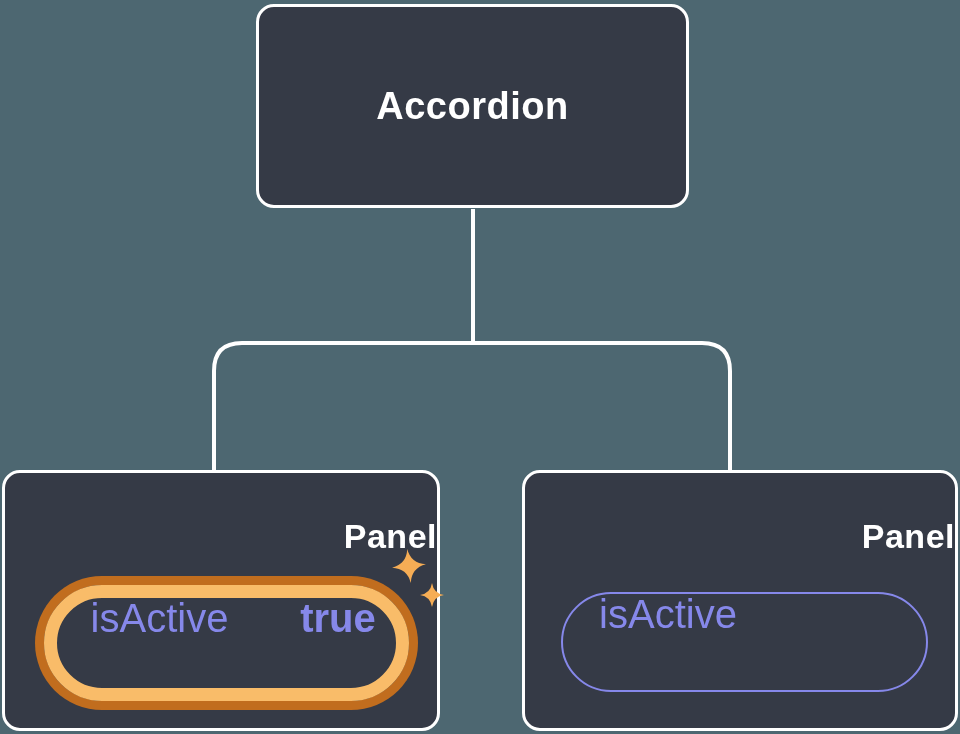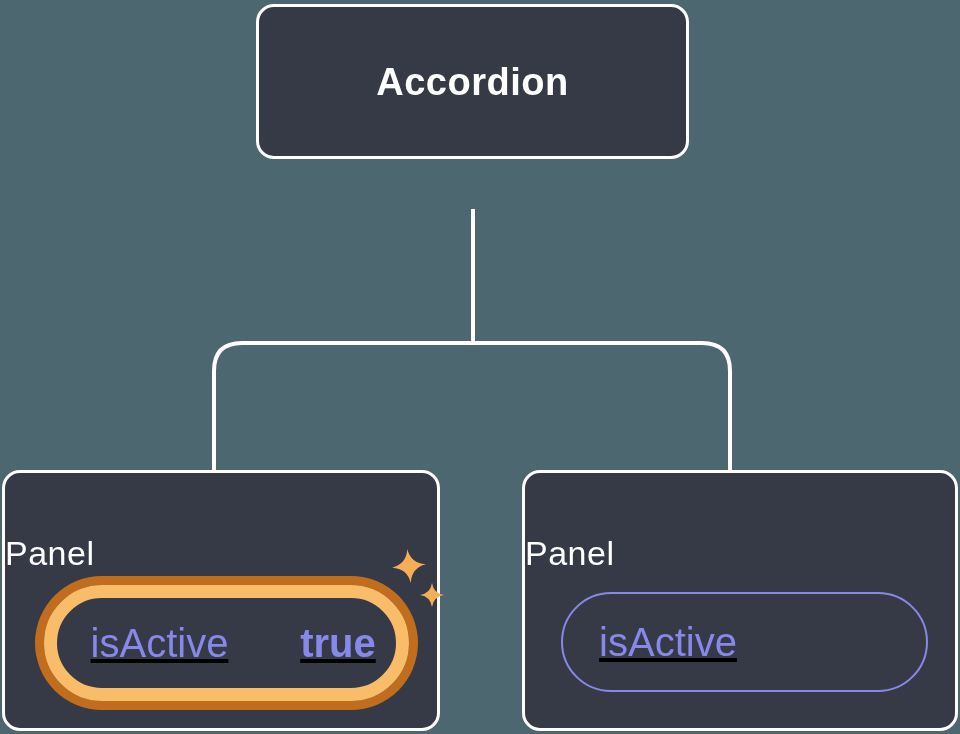--- a/index.html
+++ b/index.html
@@ -24,38 +24,37 @@
   }
   .connectors{position:absolute;left:0;top:0;width:960px;height:734px;overflow:visible;}
   .connectors path{stroke:var(--connector,#fff);stroke-width:4;fill:none;}
   .node{
     position:absolute;
     background:var(--node-fill,#353a46);
     border:3px solid var(--node-border,#fff);
     border-radius:18px;
   }
   .node.root{
-    left:256px;top:4px;width:433px;height:155px;
+    left:256px;top:4px;width:433px;height:204px;
     display:flex;align-items:center;justify-content:center;
   }
   .root-label{
     color:var(--label-text,#fff);font-size:38px;font-weight:600;line-height:1;
     letter-spacing:0.5px;
   }
   .node.panel-left{left:2px;top:470px;width:438px;height:261px;}
   .node.panel-right{left:522px;top:470px;width:436px;height:261px;}
   .panel-label{
-    position:absolute;left:0;top:63px;width:100%;text-align:left;
-    color:var(--label-text,#fff);font-size:34px;font-weight:400;line-height:1;
+    position:absolute;left:0;top:46px;width:100%;text-align:right;
+    color:var(--label-text,#fff);font-size:34px;font-weight:700;line-height:1;
     letter-spacing:0.5px;
   }
   .pill{
-    position:absolute;display:flex;align-items:center;
+    position:absolute;display:flex;align-items:flex-start;
     border-radius:999px;
-    text-decoration:underline;
   }
   .pill .cell{
     display:flex;align-items:center;justify-content:center;
     color:var(--state-text,#8688ea);font-size:40px;line-height:1;
   }
   .pill .cell.bold{font-weight:bold;}
   .pill-active{
     left:39px;top:112px;width:365px;height:116px;
     border:13px solid var(--highlight-inner,#f9bc69);
     box-shadow:0 0 0 9px var(--highlight-outer,#c16d1e);

